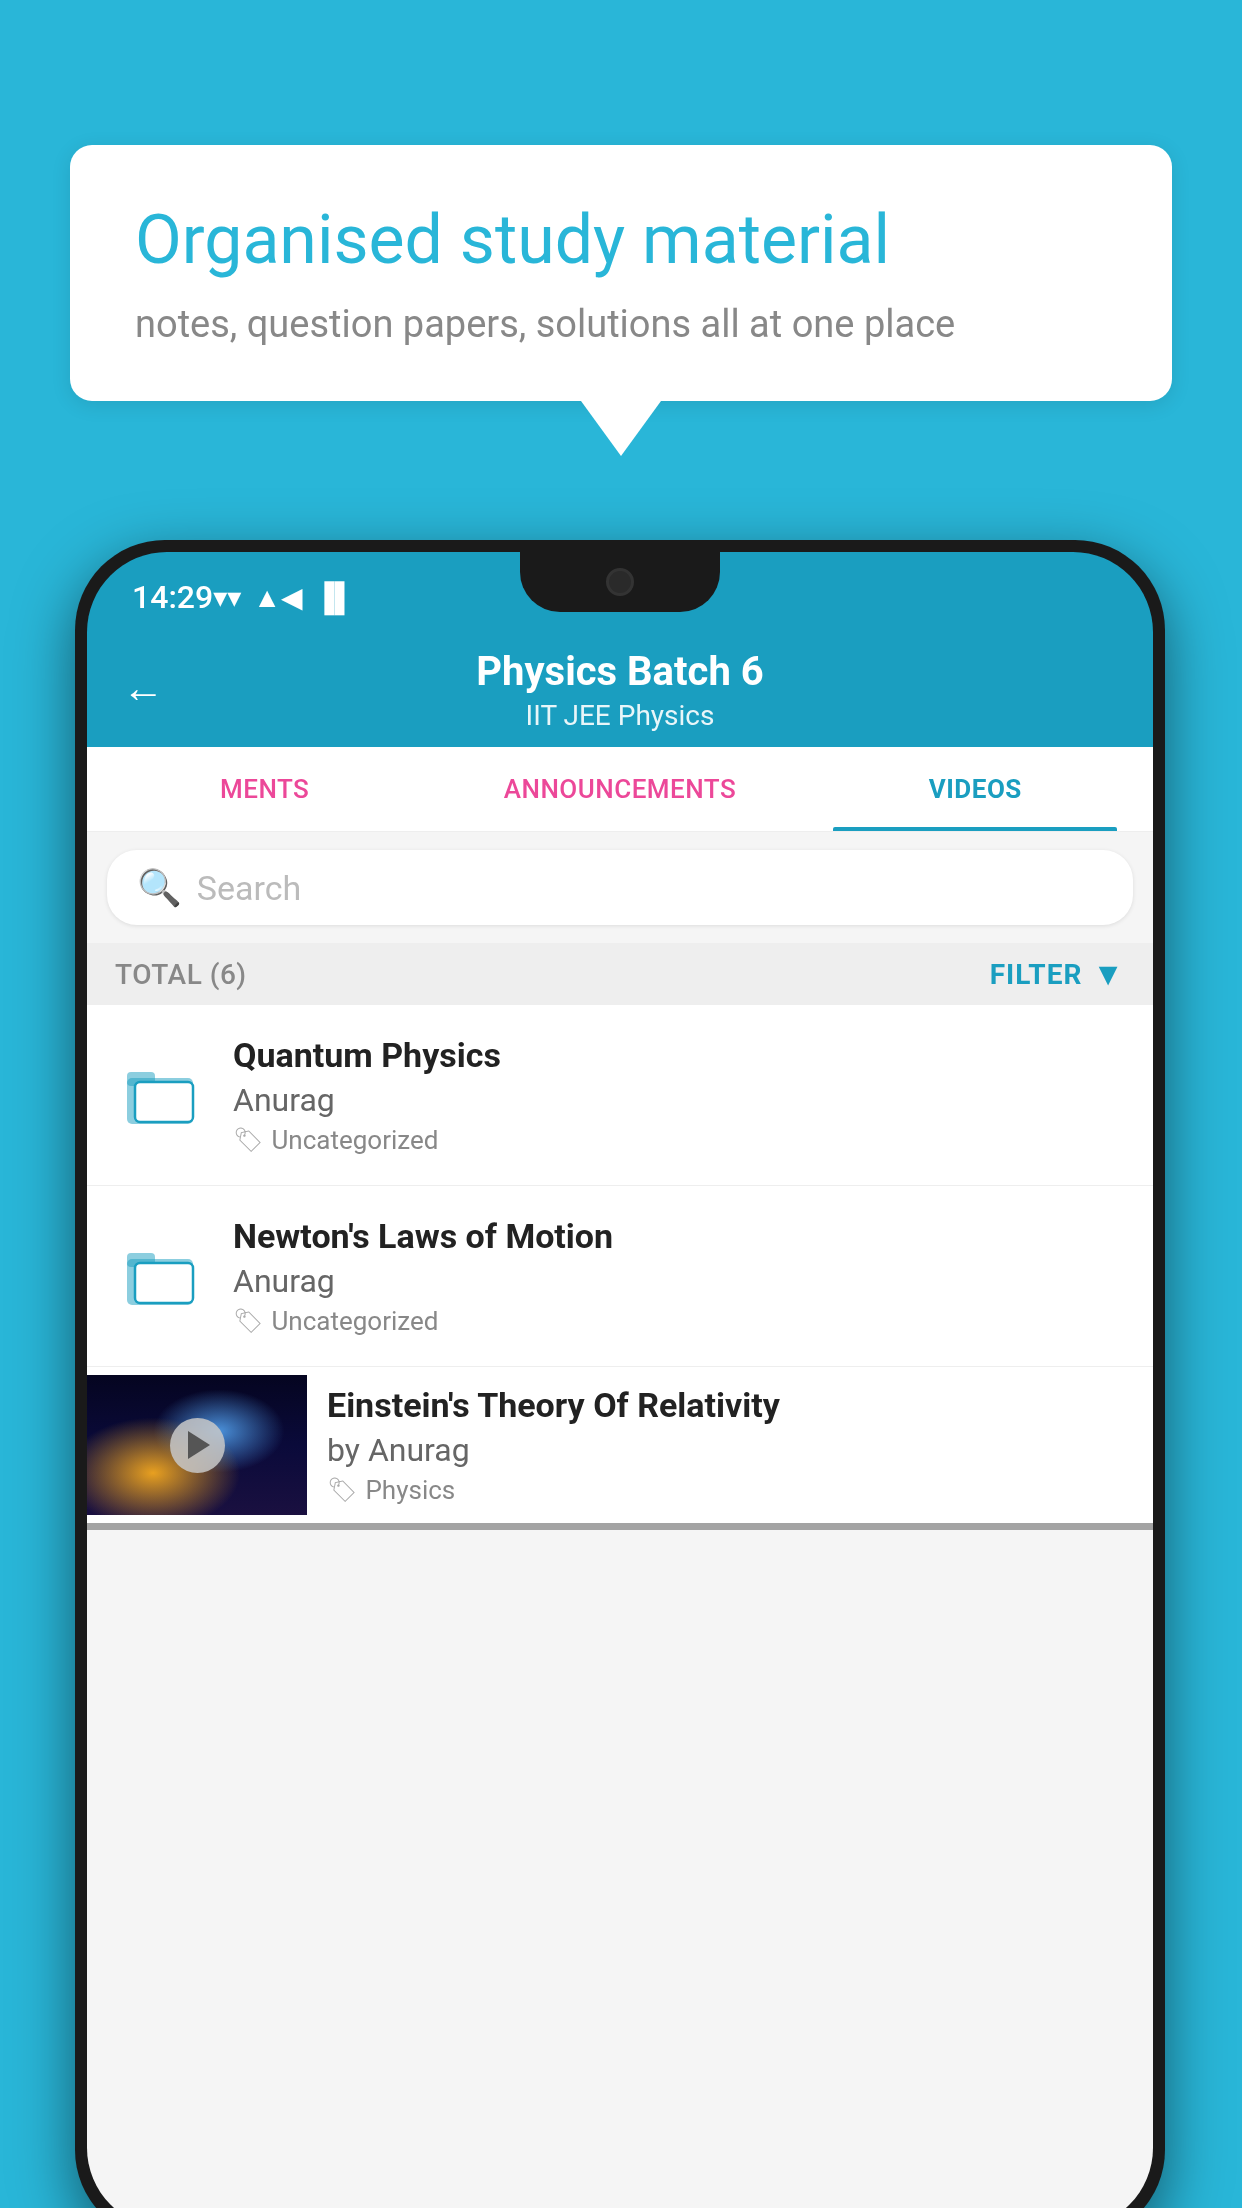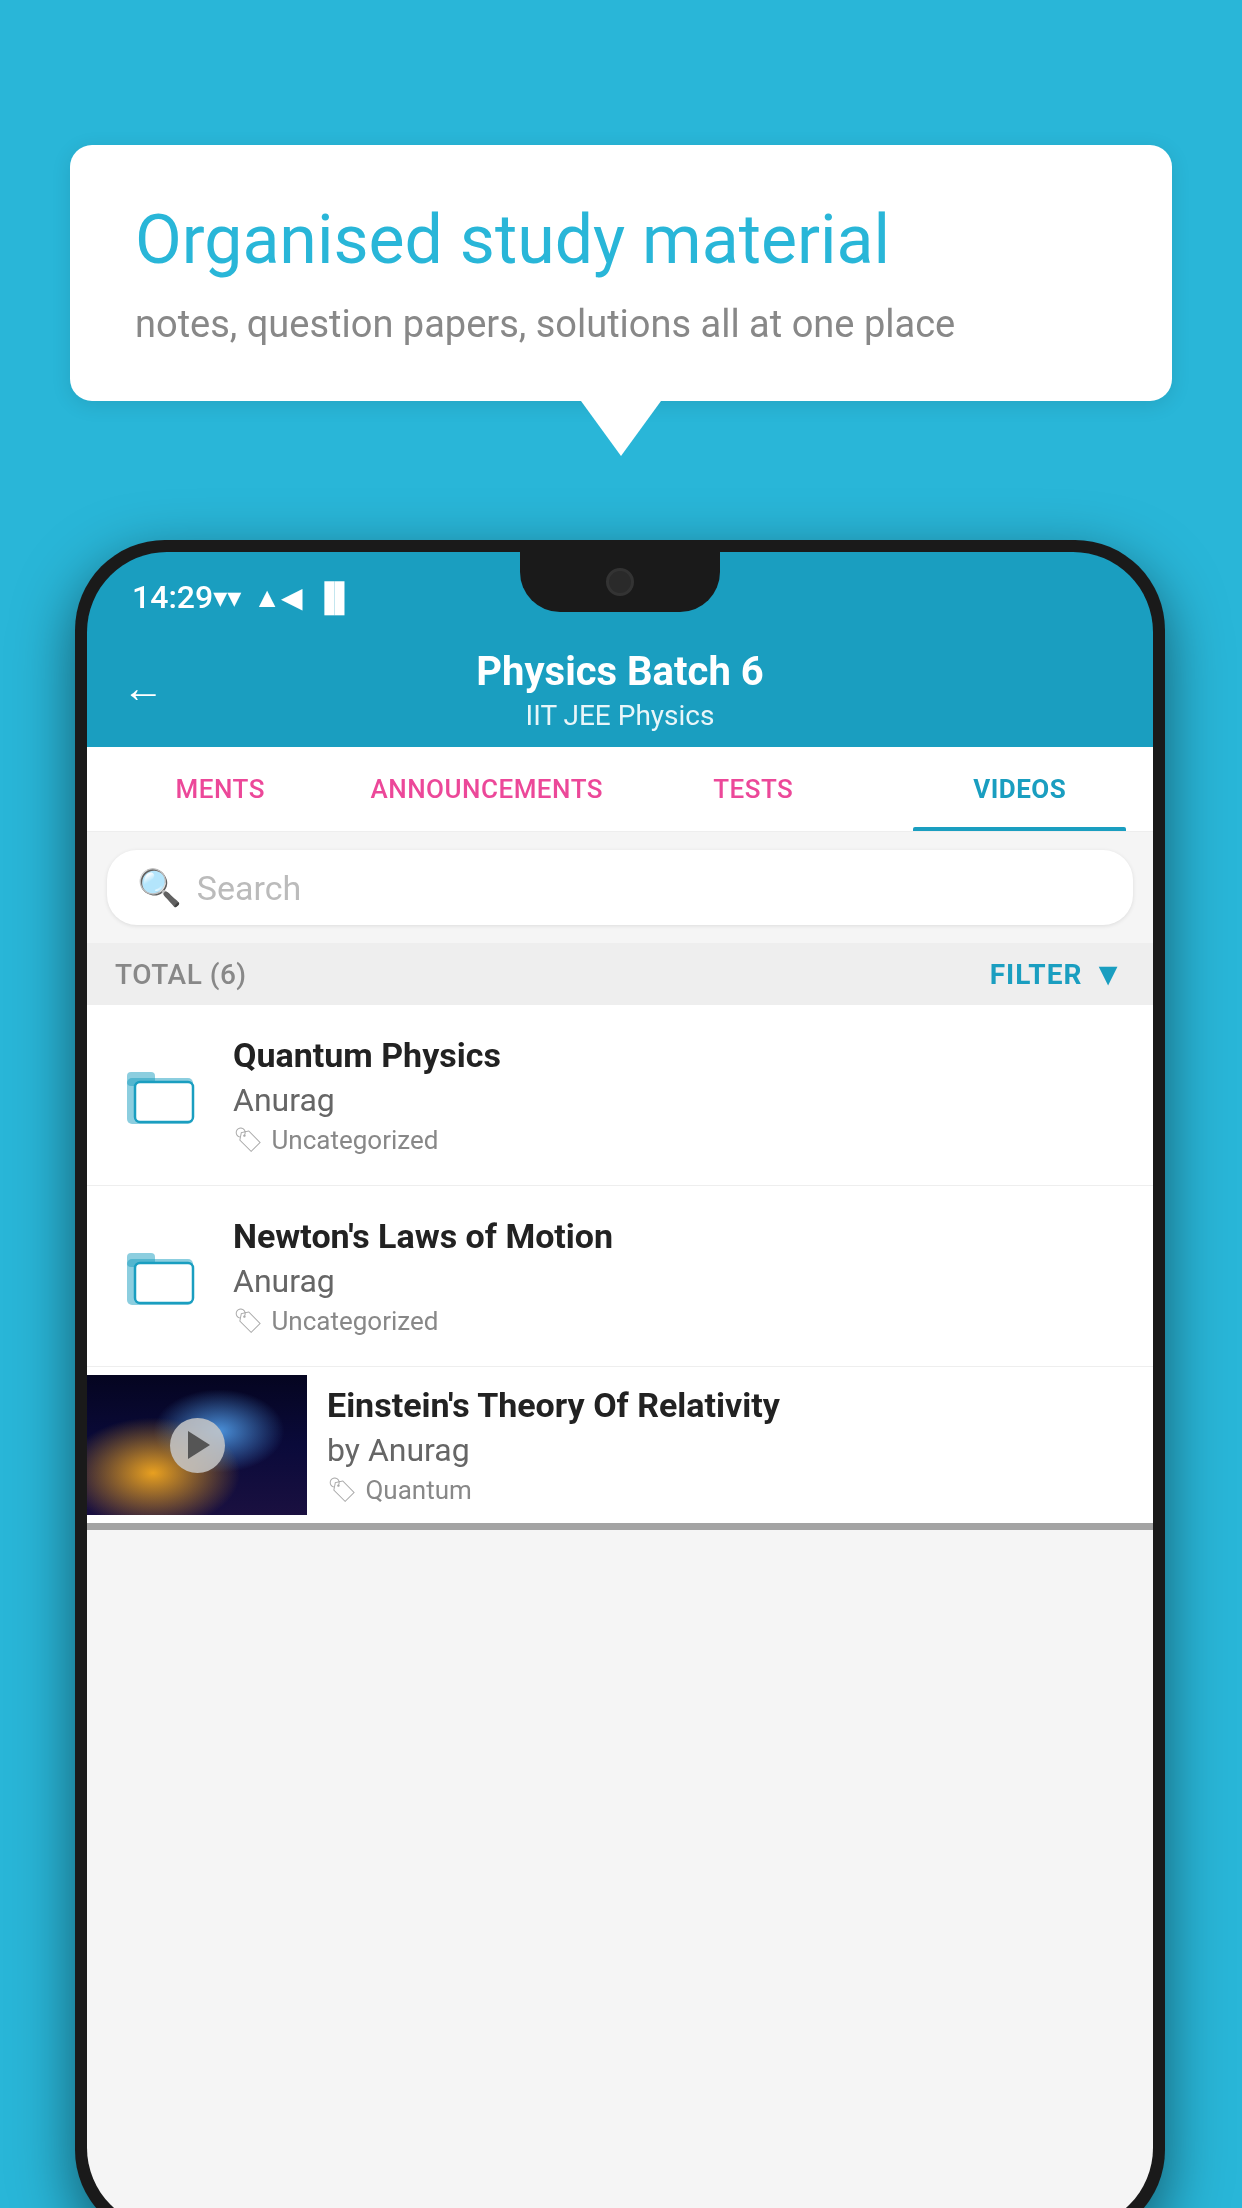--- a/index.html
+++ b/index.html
@@ -431,23 +431,20 @@
       <div class="app-title">Physics Batch 6</div>
       <div class="app-subtitle">IIT JEE   Physics</div>
     </div>
 
     <div class="tab-bar">
       <div class="tab-item">
         <span>MENTS</span>
       </div>
       <div class="tab-item">
         <span>ANNOUNCEMENTS</span>
-      </div>
-      <div class="tab-item">
-        <span>TESTS</span>
       </div>
       <div class="tab-item active">
         <span>VIDEOS</span>
       </div>
     </div>
 
     <div class="content-area">
 
       <div class="search-bar-wrapper">
         <div class="search-bar">
@@ -507,21 +504,21 @@
             <div class="thumbnail-bg"></div>
             <div class="play-btn">
               <div class="play-triangle"></div>
             </div>
           </div>
           <div class="video-info">
             <div class="item-title">Einstein's Theory Of Relativity</div>
             <div class="item-author">by Anurag</div>
             <div class="item-tag">
               <span class="tag-icon">🏷</span>
-              <span>Quantum</span>
+              <span>Physics</span>
             </div>
           </div>
         </div>
 
       </div>
     </div>
 
   </div>
 </div>
 

